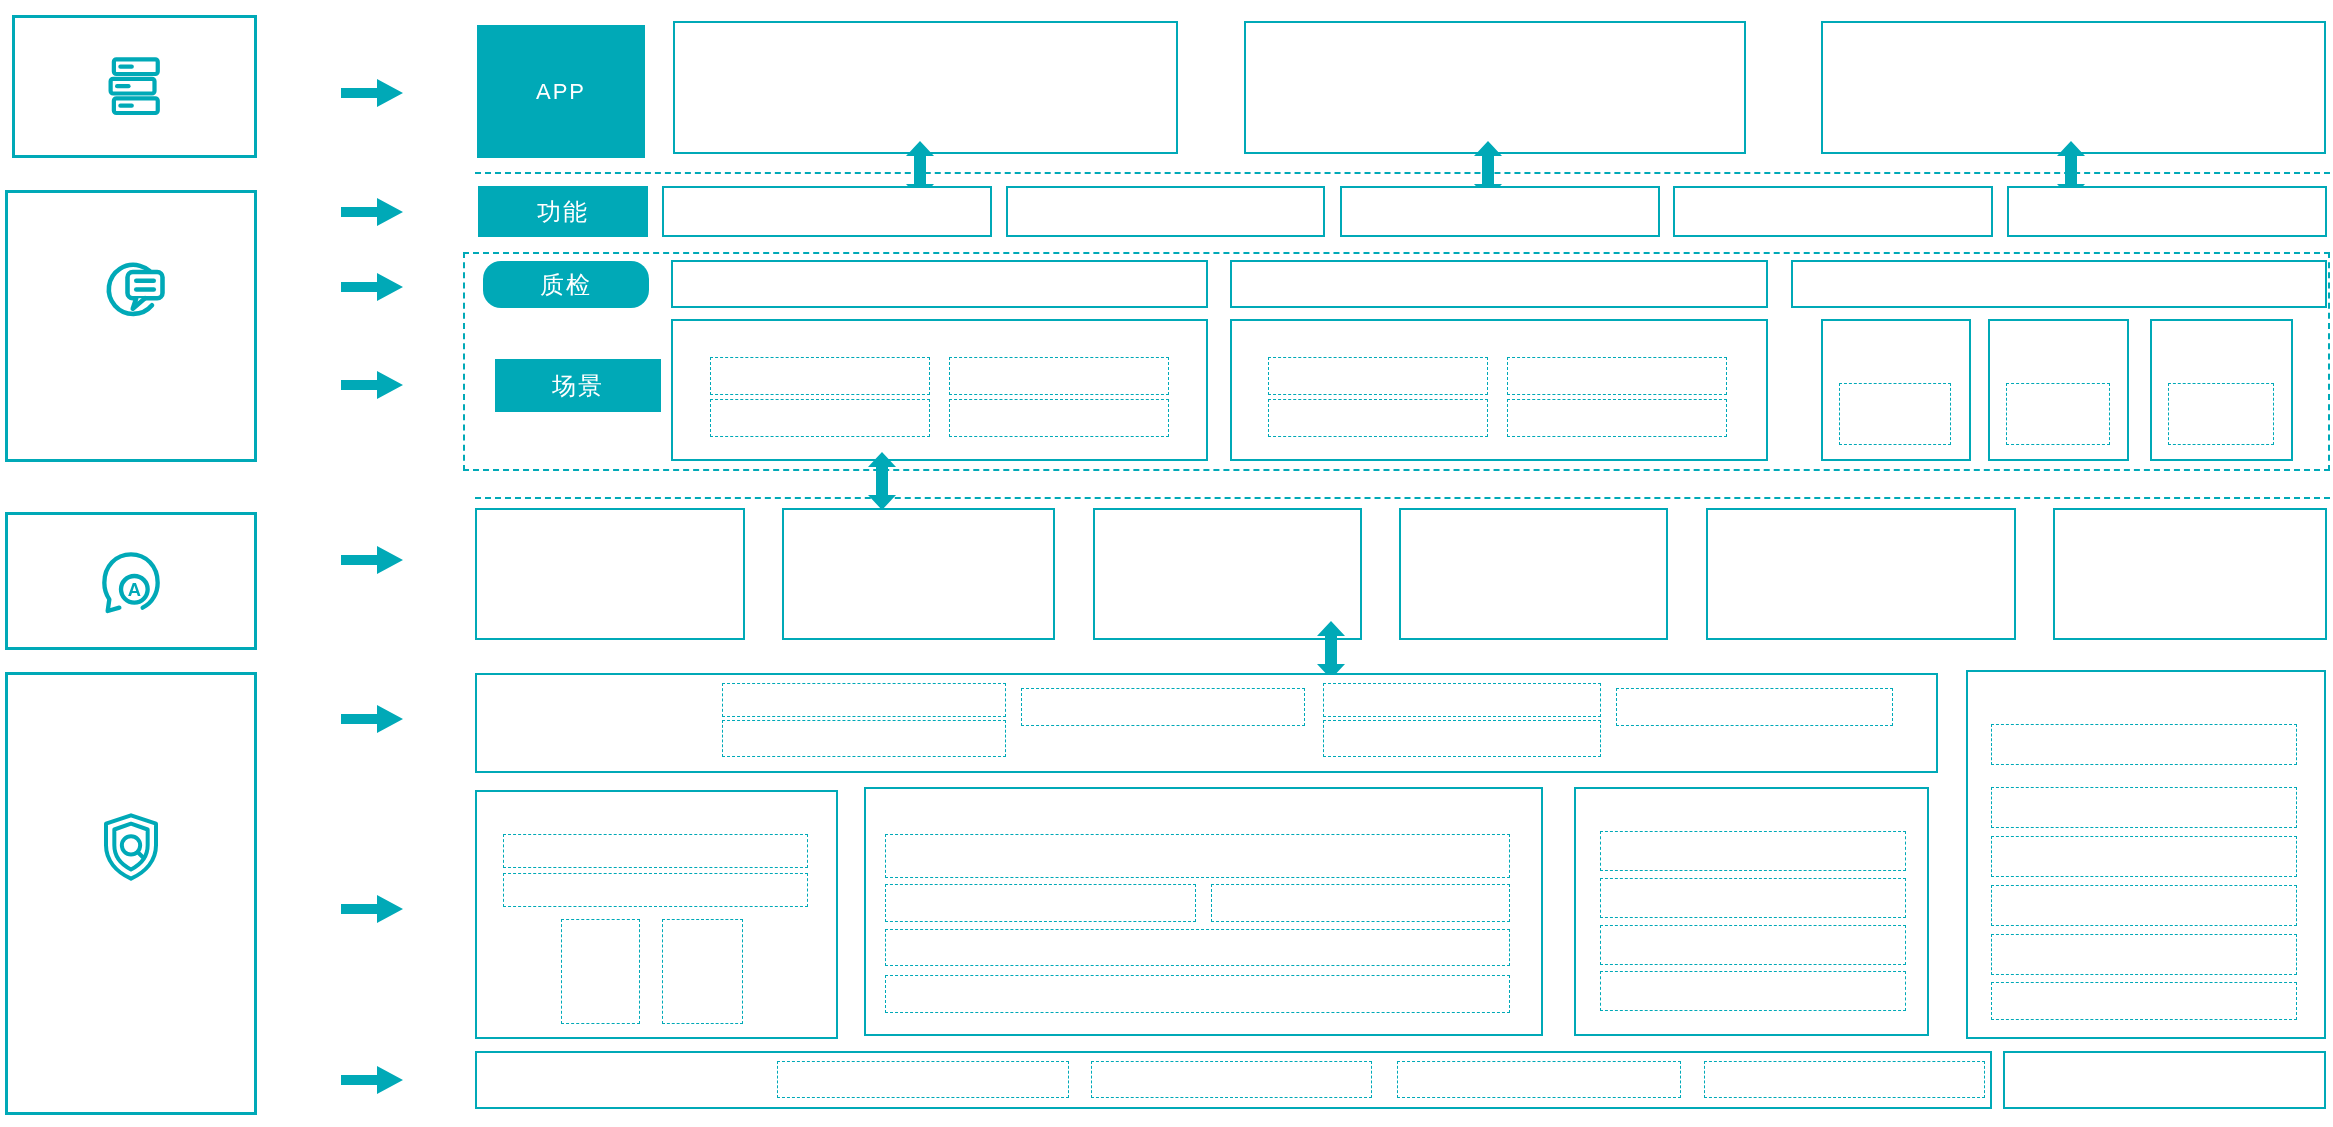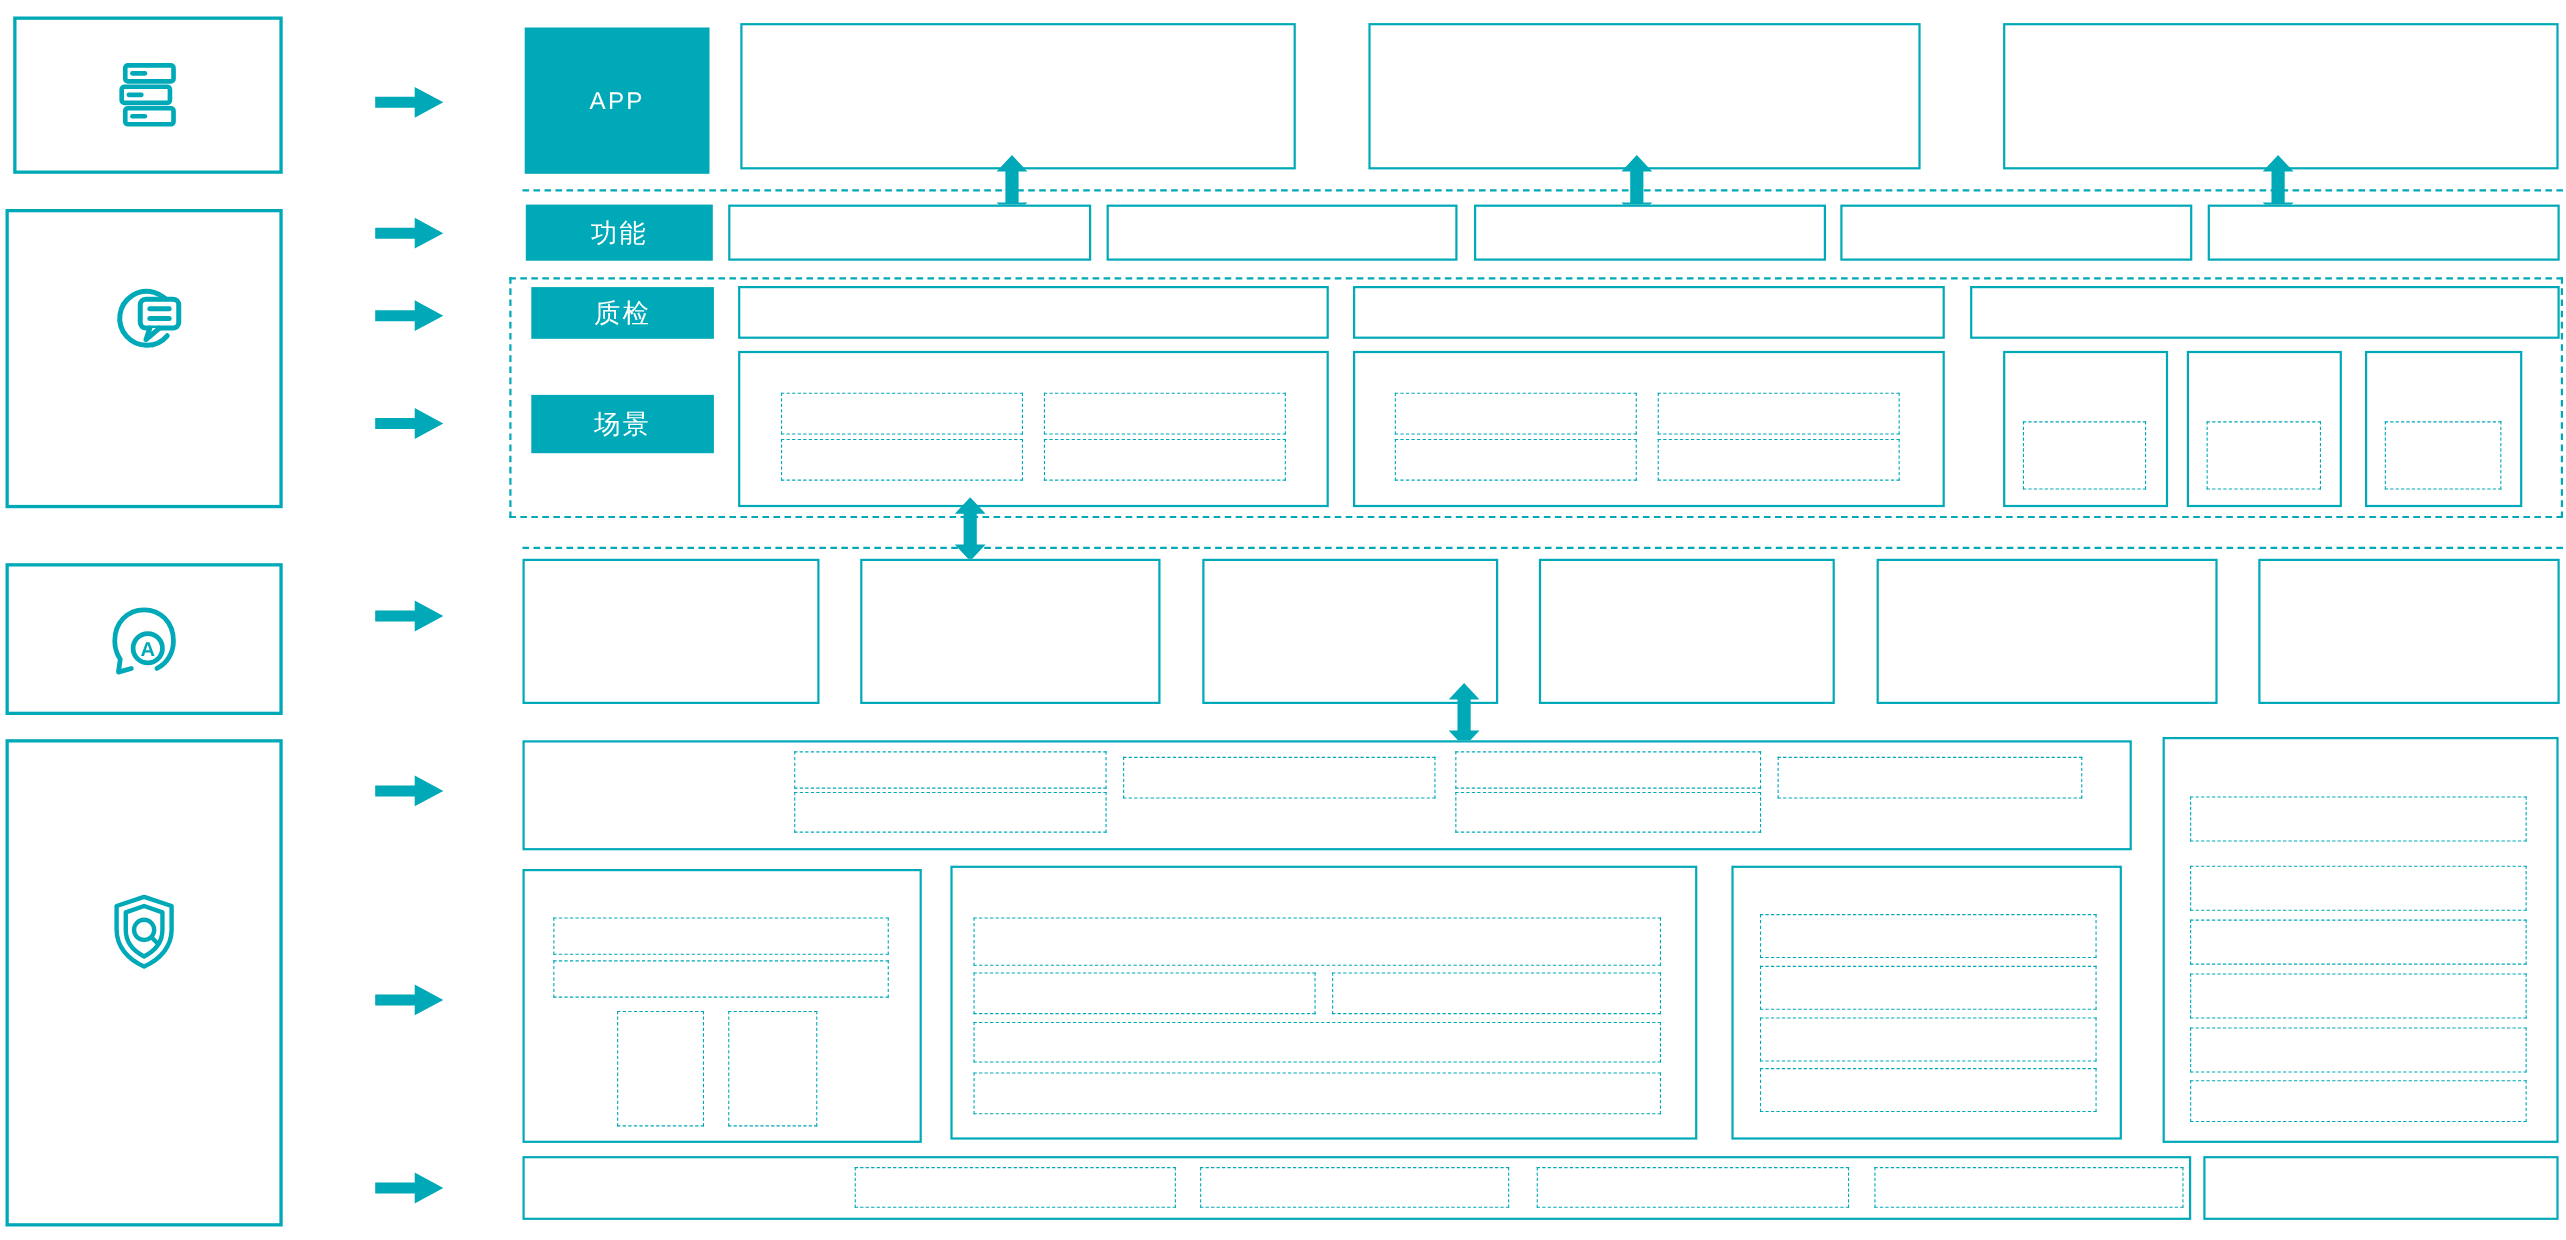--- a/index.html
+++ b/index.html
@@ -129,28 +129,28 @@
     <span>功能</span>
   </div>
   <div class="box" style="left:662px;top:186px;width:330px;height:51px;"></div>
   <div class="box" style="left:1006px;top:186px;width:319px;height:51px;"></div>
   <div class="box" style="left:1340px;top:186px;width:320px;height:51px;"></div>
   <div class="box" style="left:1673px;top:186px;width:320px;height:51px;"></div>
   <div class="box" style="left:2007px;top:186px;width:320px;height:51px;"></div>
 
   <div class="dashregion" style="left:463px;top:252px;width:1867px;height:219px;"></div>
 
-  <div class="fill" style="left:483px;top:261px;width:166px;height:47px;">
+  <div class="fill" style="left:483px;top:261px;width:166px;height:47px;border-radius:18px;">
     <span>质检</span>
   </div>
   <div class="box" style="left:671px;top:260px;width:537px;height:48px;"></div>
   <div class="box" style="left:1230px;top:260px;width:538px;height:48px;"></div>
   <div class="box" style="left:1791px;top:260px;width:536px;height:48px;"></div>
 
-  <div class="fill" style="left:483px;top:359px;width:166px;height:53px;">
+  <div class="fill" style="left:495px;top:359px;width:166px;height:53px;">
     <span>场景</span>
   </div>
   <div class="box" style="left:671px;top:319px;width:537px;height:142px;">
     <div class="ph" style="left:37px;top:36px;width:220px;height:38px;"></div>
     <div class="ph" style="left:37px;top:78px;width:220px;height:38px;"></div>
     <div class="ph" style="left:276px;top:36px;width:220px;height:38px;"></div>
     <div class="ph" style="left:276px;top:78px;width:220px;height:38px;"></div>
   </div>
   <div class="box" style="left:1230px;top:319px;width:538px;height:142px;">
     <div class="ph" style="left:36px;top:36px;width:220px;height:38px;"></div>

